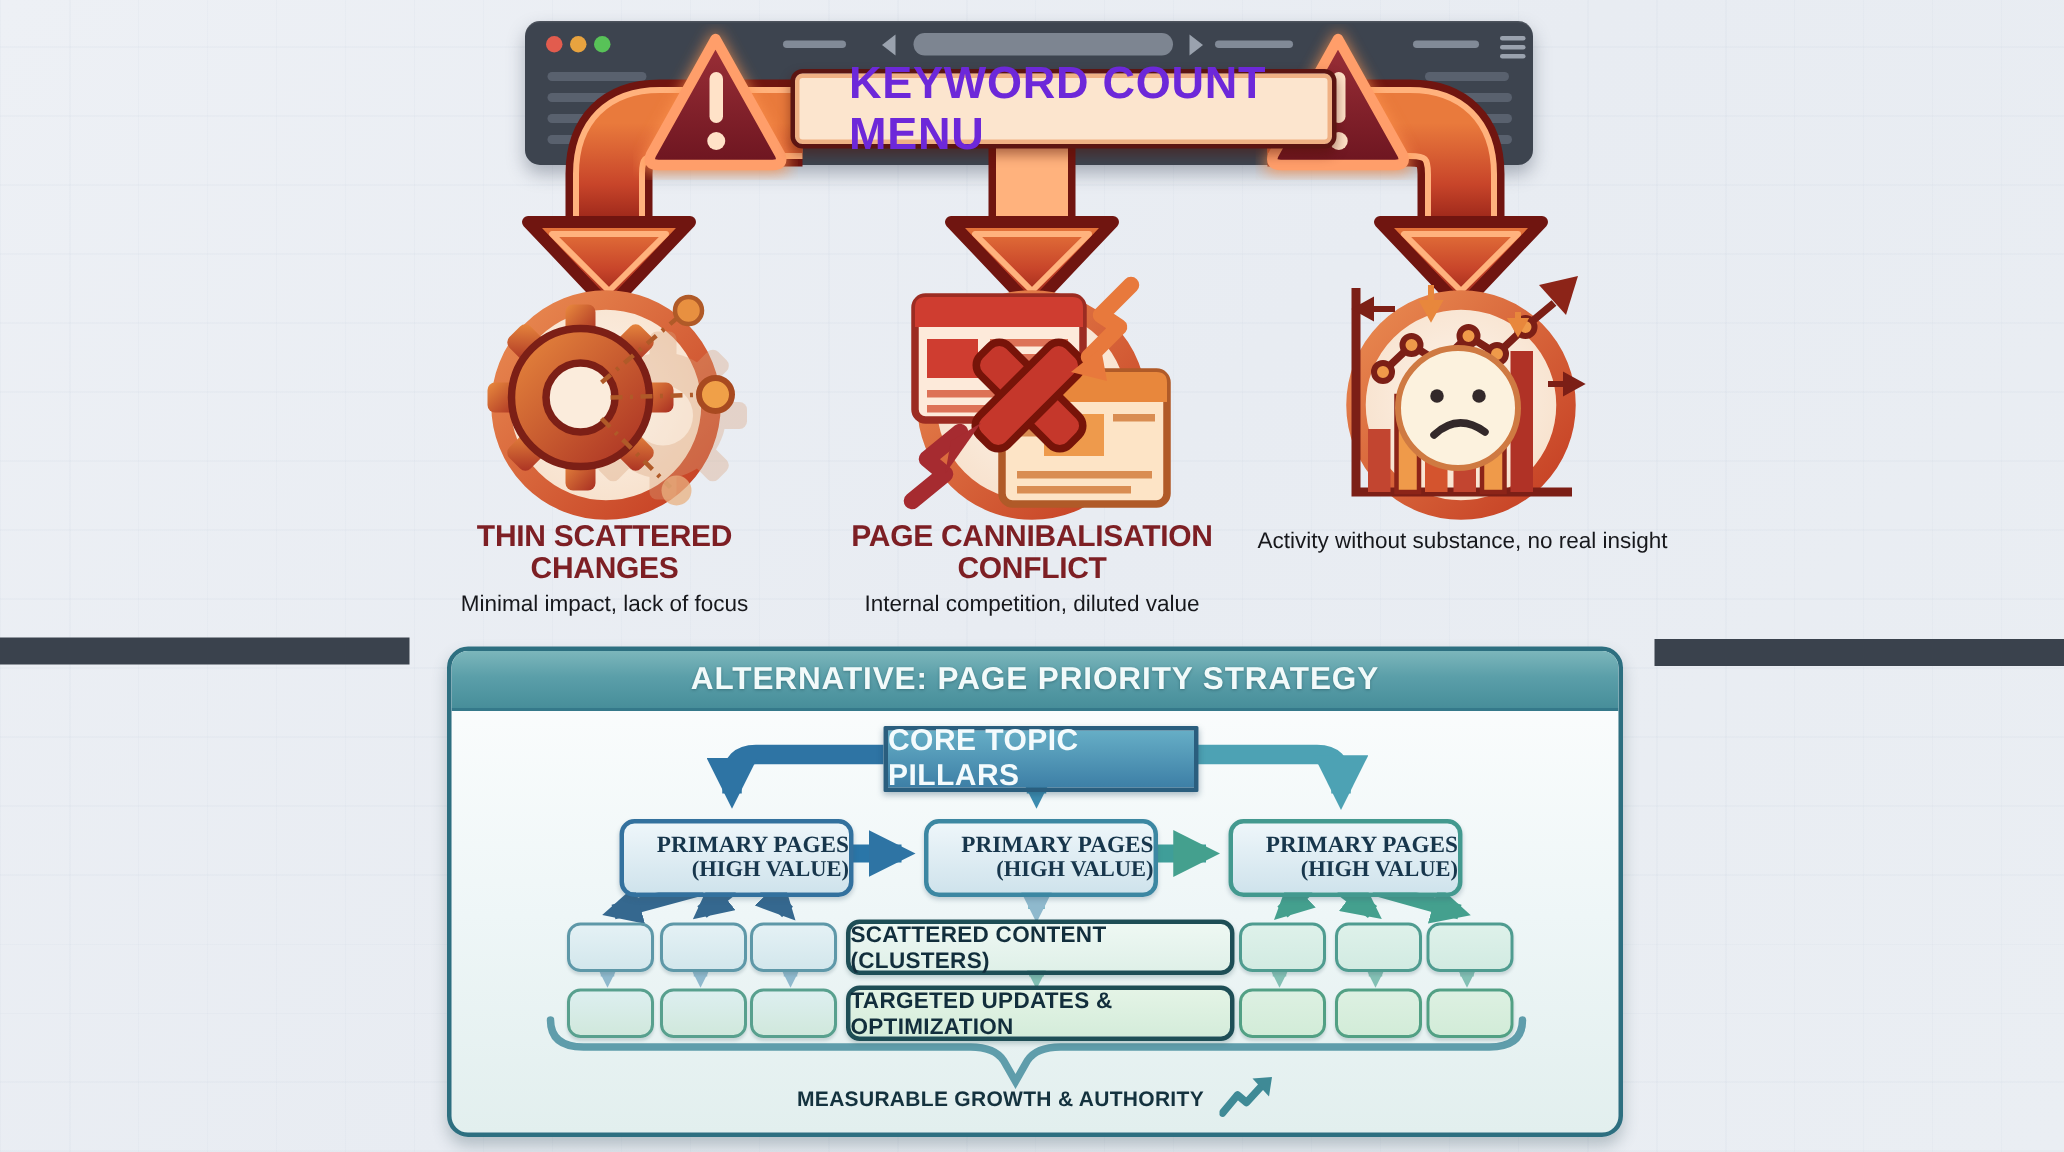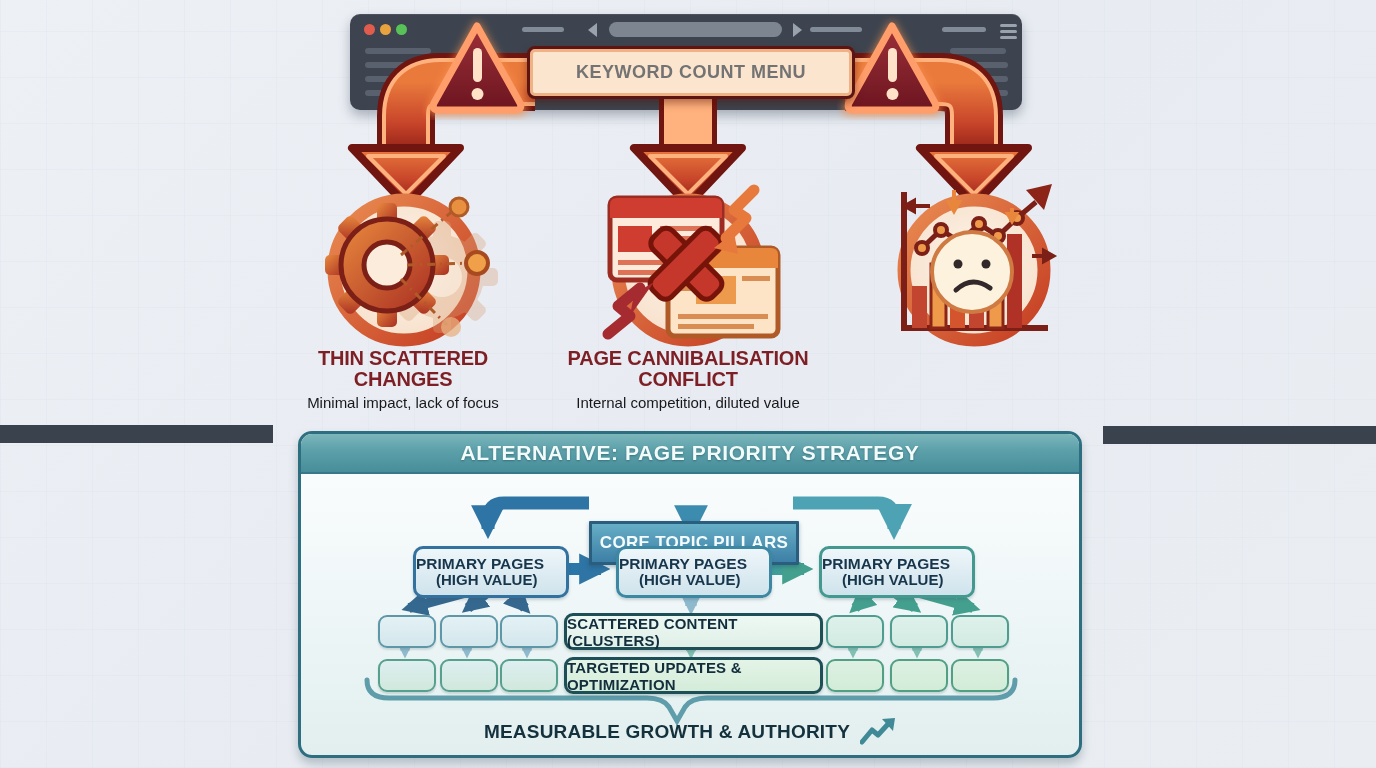--- a/index.html
+++ b/index.html
@@ -17,57 +17,57 @@
   .bline{position:absolute;height:5px;border-radius:3px;background:#818a97;}
   .mline{position:absolute;height:6px;border-radius:3px;background:#59616e;}
   .chev{position:absolute;top:9px;width:0;height:0;border-top:7px solid transparent;border-bottom:7px solid transparent;}
   .urlbar{position:absolute;left:259px;top:8px;width:173px;height:15px;border-radius:8px;background:#7d8591;}
   .burger{position:absolute;left:650px;top:10px;width:17px;}
   .burger div{height:3px;background:#9aa2ae;border-radius:2px;margin-bottom:3px;}
   
   .kwbox{left:527px;top:46px;width:322px;height:47px;background:#fce5ce;border:3px solid #5c1512;
     border-radius:8px;box-shadow:inset 0 0 0 3px #f0b184, 0 4px 8px rgba(80,15,5,.45);
     display:flex;align-items:center;justify-content:center;
-    font-size:18px;font-weight:700;letter-spacing:.5px;color:#737373;}
+    font-size:30px;font-weight:700;letter-spacing:.5px;color:#6d28d9;padding-left:36px;}
   
   .problem{width:320px;text-align:center;}
   .p-title{max-width:250px;margin:0 auto;font-size:20px;font-weight:800;line-height:1.05;
     letter-spacing:-.2px;color:#7d1f24;}
   .p-sub{margin-top:4px;font-size:15px;color:#17181c;white-space:nowrap;}
   
   .divbar{height:18px;background:#3a424d;}
   
   .panel{left:298px;top:431px;width:778px;height:321px;border:3px solid #2d6f80;border-radius:14px;
     overflow:hidden;background:linear-gradient(180deg,#fdfefe 0%,#eef6f7 55%,#e2efee 100%);
     box-shadow:0 6px 10px rgba(60,85,95,.3);}
   .panel-header{position:absolute;left:0;top:0;right:0;height:38px;
     background:linear-gradient(180deg,#7cb6bb 0%,#5b9fa9 45%,#478e9a 100%);
     border-bottom:2px solid #35798a;display:flex;align-items:center;justify-content:center;
     color:#f2fafa;font-size:21px;font-weight:800;letter-spacing:.6px;text-shadow:0 1px 2px rgba(0,45,55,.35);}
   .corebox{left:288px;top:50px;width:204px;height:38px;border:3px solid #2a5e7e;border-radius:1px;
     background:linear-gradient(180deg,#66aec6 0%,#3d7fa6 100%);display:flex;align-items:center;justify-content:center;
-    color:#f4fbfd;font-size:17px;font-weight:800;letter-spacing:.3px;box-shadow:0 2px 4px rgba(30,70,95,.35);margin-top:37px;}
+    color:#f4fbfd;font-size:20px;font-weight:800;letter-spacing:.3px;box-shadow:0 2px 4px rgba(30,70,95,.35);}
   .primary{top:112px;width:150px;height:46px;border-radius:10px;
     background:linear-gradient(180deg,#eef6fa 0%,#cfe3ec 100%);
-    display:flex;flex-direction:column;align-items:flex-start;justify-content:center;
-    color:#17364c;box-shadow:0 2px 3px rgba(60,90,110,.25);}
+    display:flex;flex-direction:column;align-items:flex-end;justify-content:center;
+    color:#17364c;box-shadow:0 2px 3px rgba(60,90,110,.25);font-family:Liberation Serif, serif;}
   .primary .l1{font-size:15.5px;font-weight:800;line-height:1.1;}
   .primary .l2{font-size:15px;font-weight:800;line-height:1.1;margin-left:20px;}
   .clusterbox{top:181px;width:54px;height:29px;border-radius:9px;box-shadow:0 2px 2px rgba(70,100,110,.2);}
   .cb-blue{background:linear-gradient(180deg,#e4f1f5 0%,#d3e7ec 100%);border:2px solid #5e98a8;}
   .cb-blue2{background:linear-gradient(180deg,#ddeff0 0%,#d0e8dc 100%);border:2px solid #58a08e;}
   .cb-teal{background:linear-gradient(180deg,#def1ea 0%,#d2ebe2 100%);border:2px solid #4f9c90;}
   .cb-teal2{background:linear-gradient(180deg,#ddf0e2 0%,#d2ecd8 100%);border:2px solid #52a084;}
   .widebox{left:263px;width:253px;height:31px;border:3px solid #1e4e56;border-radius:9px;
     display:flex;align-items:center;justify-content:center;font-size:15px;font-weight:800;
     letter-spacing:.2px;color:#122e3c;box-shadow:0 2px 3px rgba(50,90,95,.25);}
   .support{top:179px;background:linear-gradient(180deg,#eef8f3 0%,#dff0e8 100%);}
   .target{top:223px;background:linear-gradient(180deg,#e4f4e6 0%,#d4ecda 100%);}
   .outcome-row{left:0;right:0;top:284px;display:flex;align-items:center;justify-content:center;gap:10px;}
-  .outcome-text{font-size:19px;font-weight:800;letter-spacing:.2px;color:#14323e;}
+  .outcome-text{font-size:14px;font-weight:800;letter-spacing:.2px;color:#14323e;}
   svg{display:block;}
 </style>
 </head>
 <body>
 
 <div id="canvas">
 
   <div class="abs browser">
     <div class="dot" style="left:14px;background:#e25c4e;"></div>
     <div class="dot" style="left:30px;background:#e8a33f;"></div>
@@ -286,20 +286,21 @@
 
   <div class="abs problem" style="left:528px;top:348px;">
     <div class="p-title">PAGE CANNIBALISATION CONFLICT</div>
     <div class="p-sub">Internal competition, diluted value</div>
   </div>
   <div class="abs problem" style="left:243px;top:348px;">
     <div class="p-title">THIN SCATTERED CHANGES</div>
     <div class="p-sub">Minimal impact, lack of focus</div>
   </div>
   <div class="abs problem" style="left:815px;top:348px;">
+    <div class="p-sub">Activity without substance, no real insight</div>
   </div>
 
   <div class="abs divbar" style="left:0;top:425px;width:273px;"></div>
   <div class="abs divbar" style="left:1103px;top:426px;width:273px;"></div>
 
   <div class="abs panel">
     <div class="panel-header">ALTERNATIVE: PAGE PRIORITY STRATEGY</div>
 
     <svg class="abs" style="left:0;top:0;pointer-events:none;" width="778" height="321" viewBox="0 0 778 321">
       <defs>

